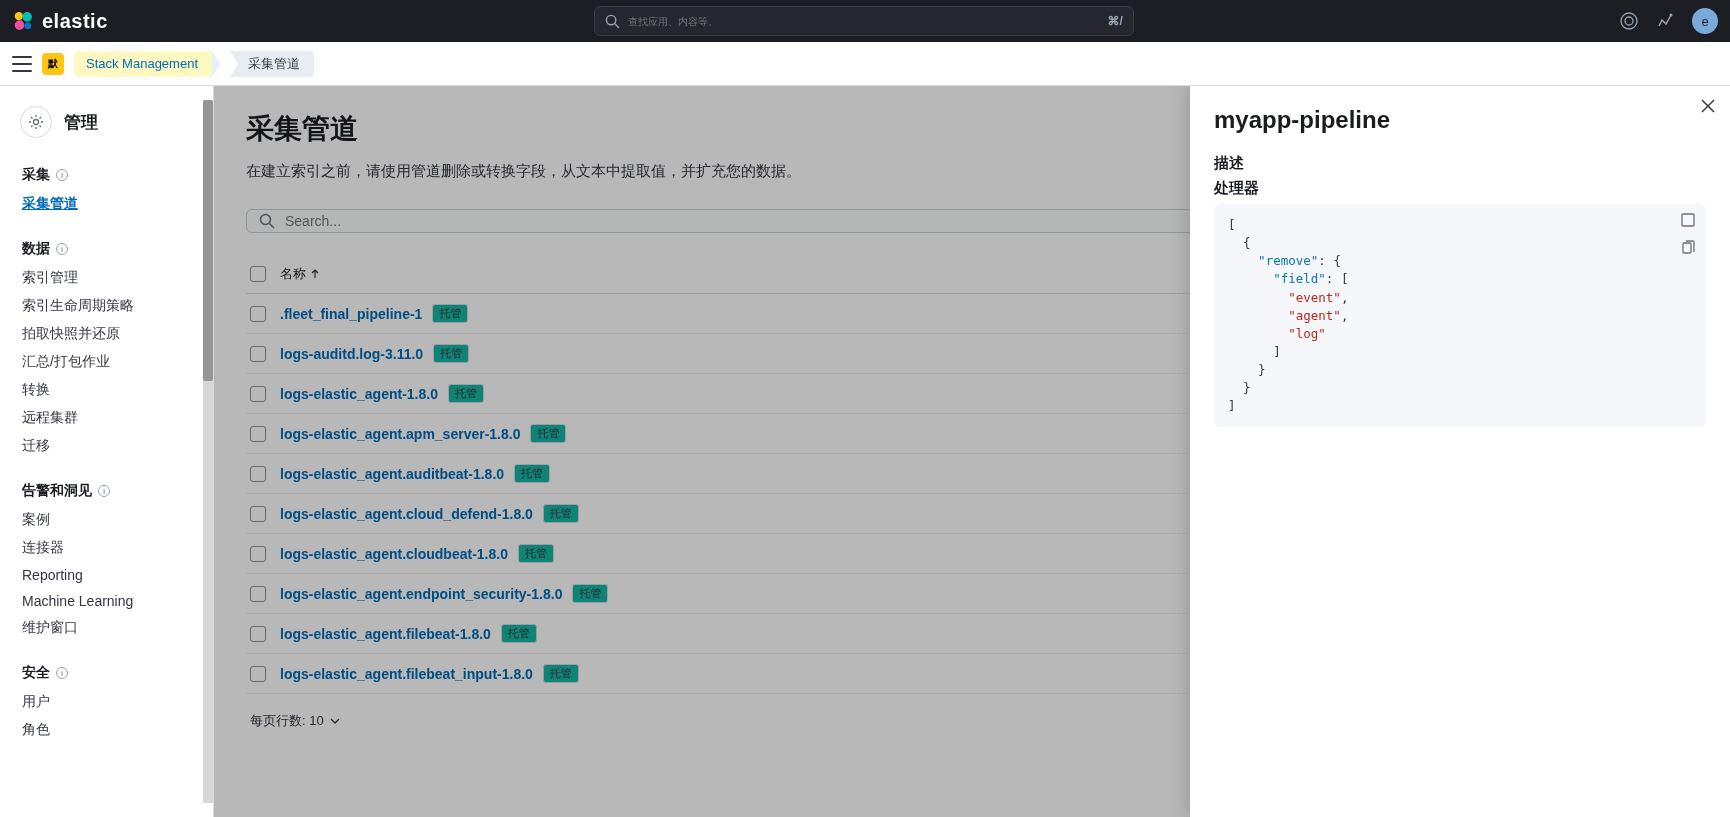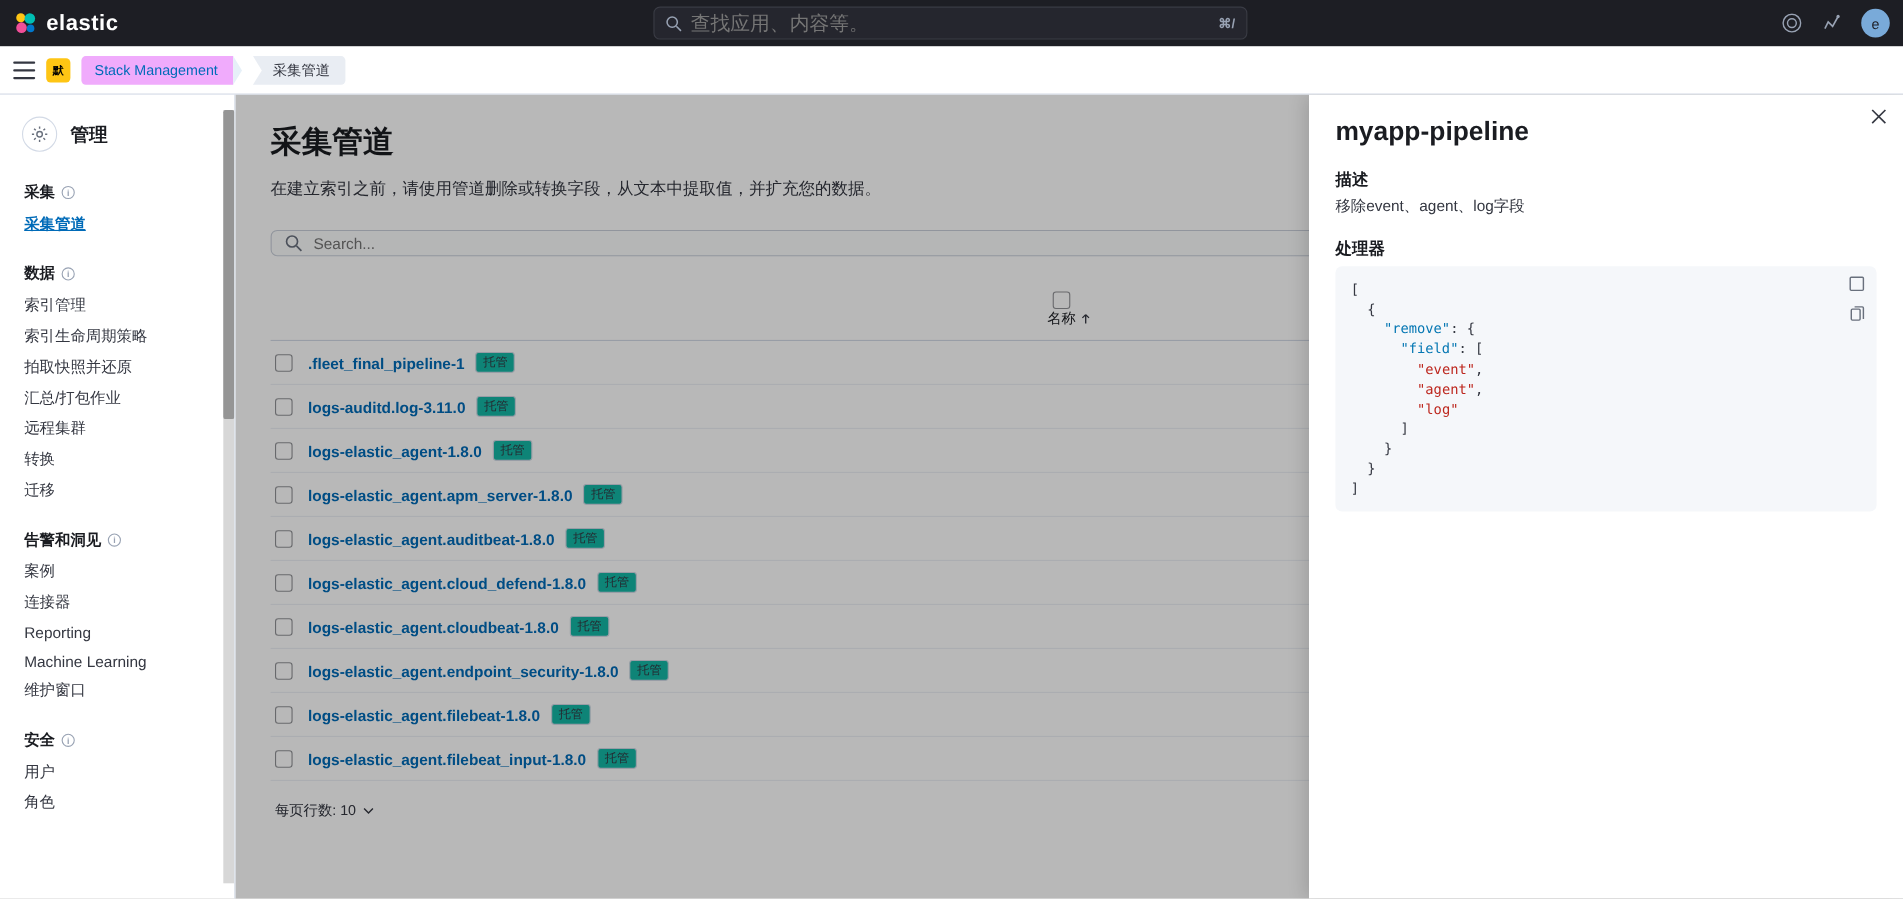--- a/index.html
+++ b/index.html
@@ -5,33 +5,33 @@
 * { box-sizing: border-box; margin: 0; padding: 0; }
 body { font-family: -apple-system, BlinkMacSystemFont, "Segoe UI", Helvetica, Arial, sans-serif; font-size: 14px; color: #1a1c21; background: #fff; overflow: hidden; }
 
 
 .top-header { height: 42px; background: #1d1e24; display: flex; align-items: center; padding: 0 12px; }
 .logo-area { display: flex; align-items: center; gap: 8px; }
 .logo-icon { width: 22px; height: 22px; }
 .logo-text { color: #fff; font-weight: 600; font-size: 20px; letter-spacing: 0.5px; }
 .search-wrap { flex: 1; display: flex; justify-content: center; }
 .global-search { width: 540px; height: 30px; background: #25262e; border: 1px solid #3a3c45; border-radius: 6px; display: flex; align-items: center; padding: 0 10px; color: #98a2b3; }
-.global-search input { flex: 1; background: transparent; border: none; outline: none; color: #98a2b3; font-size: 18px; margin-left: 8px; }
+.global-search input { flex: 1; background: transparent; border: none; outline: none; color: #98a2b3; font-size: 10px; margin-left: 8px; }
 .kbd-hint { font-size: 12px; font-weight: 700; color: #98a2b3; }
 .header-right { display: flex; align-items: center; gap: 18px; }
 .header-icon { width: 18px; height: 18px; color: #98a2b3; display: flex; align-items: center; justify-content: center; }
 .avatar { width: 26px; height: 26px; border-radius: 50%; background: #79aad9; color: #1d1e24; font-size: 13px; display: flex; align-items: center; justify-content: center; font-weight: 500; }
 
 
 .breadcrumb-bar { height: 44px; border-bottom: 1px solid #d3dae6; display: flex; align-items: center; padding: 0 12px; gap: 10px; }
 .hamburger { width: 20px; height: 16px; display: flex; flex-direction: column; justify-content: space-between; cursor: pointer; }
 .hamburger span { height: 2px; background: #343741; border-radius: 1px; }
 .deploy-badge { width: 22px; height: 22px; background: #fec514; border-radius: 4px; display: flex; align-items: center; justify-content: center; font-size: 10px; font-weight: 700; color: #000; }
 .crumb-pill { height: 26px; display: flex; align-items: center; padding: 0 14px 0 12px; font-size: 13px; position: relative; }
-.crumb-pill.blue { background: #f0abfc; color: #006bb8; border-radius: 4px 0 0 4px; }
+.crumb-pill.blue { background: #fef9c3; color: #006bb8; border-radius: 4px 0 0 4px; }
 .crumb-pill.blue::after { content: ""; position: absolute; right: -8px; top: 0; border-left: 8px solid #e6f0f8; border-top: 13px solid transparent; border-bottom: 13px solid transparent; }
 .crumb-pill.gray { background: #e9edf3; color: #343741; margin-left: 8px; border-radius: 0 4px 4px 0; padding-left: 18px; }
 .crumb-pill.gray::before { content: ""; position: absolute; left: 0; top: 0; border-left: 8px solid #fff; border-top: 13px solid transparent; border-bottom: 13px solid transparent; }
 
 
 .main-layout { display: flex; height: calc(100vh - 86px); }
 
 
 .sidebar { width: 214px; border-right: 1px solid #d3dae6; overflow-y: auto; padding: 14px 0; flex-shrink: 0; }
 .sidebar-header { display: flex; align-items: center; gap: 12px; padding: 6px 20px 14px 20px; }
@@ -45,21 +45,21 @@
 
 
 .content-area { flex: 1; position: relative; overflow: hidden; }
 .content-scroll { padding: 24px 32px; height: 100%; overflow-y: auto; }
 .page-title { font-size: 28px; font-weight: 700; margin-bottom: 14px; }
 .page-desc { font-size: 15px; color: #343741; margin-bottom: 28px; }
 
 .search-box { height: 24px; border: 1px solid #c9cfda; background: #fbfcfd; border-radius: 6px; display: flex; align-items: center; padding: 0 12px; margin-bottom: 22px; }
 .search-box input { flex: 1; border: none; outline: none; background: transparent; font-size: 14px; margin-left: 10px; color: #69707d; }
 
-.table-header { display: flex; align-items: center; padding: 10px 4px; border-bottom: 1px solid #d3dae6; flex-direction: column; }
+.table-header { display: flex; align-items: center; padding: 10px 4px; border-bottom: 1px solid #d3dae6; }
 .chk { width: 16px; height: 16px; border: 1px solid #919296; border-radius: 3px; margin-right: 14px; flex-shrink: 0; }
 .col-name-header { font-size: 13px; font-weight: 500; color: #1a1c21; display: flex; align-items: center; gap: 4px; }
 
 .table-row { display: flex; align-items: center; padding: 10px 4px; border-bottom: 1px solid #edf0f5; }
 .pipeline-link { color: #006bb8; font-weight: 600; font-size: 14px; margin-right: 10px; }
 .badge { font-size: 11px; border: 1px solid #d3dae6; border-radius: 3px; padding: 1px 6px; color: #343741; background: #14b8a6; }
 
 .pagination { padding: 18px 4px; font-size: 13px; color: #343741; display: flex; align-items: center; gap: 6px; }
 
 
@@ -157,22 +157,22 @@
 
     <div class="nav-group">
       <div class="nav-group-title">
             <span>数据</span>
             <span class="info-dot">i</span>
           </div>
       <div class="nav-item">索引管理</div>
       <div class="nav-item">索引生命周期策略</div>
       <div class="nav-item">拍取快照并还原</div>
       <div class="nav-item">汇总/打包作业</div>
+      <div class="nav-item">转换</div>
       <div class="nav-item">远程集群</div>
-      <div class="nav-item">转换</div>
       <div class="nav-item">迁移</div>
     </div>
 
     <div class="nav-group">
       <div class="nav-group-title">
             <span>告警和洞见</span>
             <span class="info-dot">i</span>
           </div>
       <div class="nav-item">案例</div>
       <div class="nav-item">连接器</div>
@@ -282,21 +282,20 @@
 
     <div class="flyout">
       <div class="flyout-close">
         <svg width="16" height="16" viewBox="0 0 16 16">
             <line x1="2" y1="2" x2="14" y2="14" stroke="#343741" stroke-width="1.5"></line>
             <line x1="14" y1="2" x2="2" y2="14" stroke="#343741" stroke-width="1.5"></line>
           </svg>
       </div>
       <h2 class="flyout-title">myapp-pipeline</h2>
       <div class="flyout-section-title">描述</div>
-      <div class="flyout-desc-text">移除event、agent、log字段</div>
       <div class="flyout-section-title">处理器</div>
       <div class="code-block"><div class="code-actions"><div class="code-action-btn"><svg width="16" height="16" viewBox="0 0 16 16">
                 <rect x="2" y="2" width="12" height="12" stroke="#69707d" stroke-width="1.3" fill="none" rx="1"></rect>
               </svg></div><div class="code-action-btn"><svg width="16" height="16" viewBox="0 0 16 16">
                 <rect x="3" y="3" width="8" height="10" stroke="#69707d" stroke-width="1.3" fill="none" rx="1"></rect>
                 <path d="M6 1 h7 a1 1 0 0 1 1 1 v10" stroke="#69707d" stroke-width="1.3" fill="none"></path>
               </svg></div></div><span id="code-content">[
   {
     <span class="tok-key">"remove"</span>: {
       <span class="tok-key">"field"</span>: [

